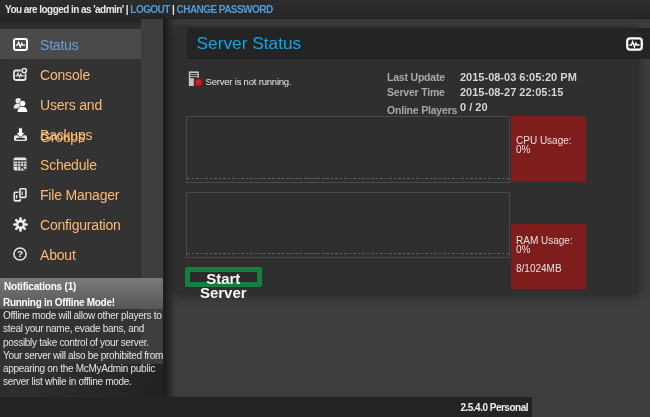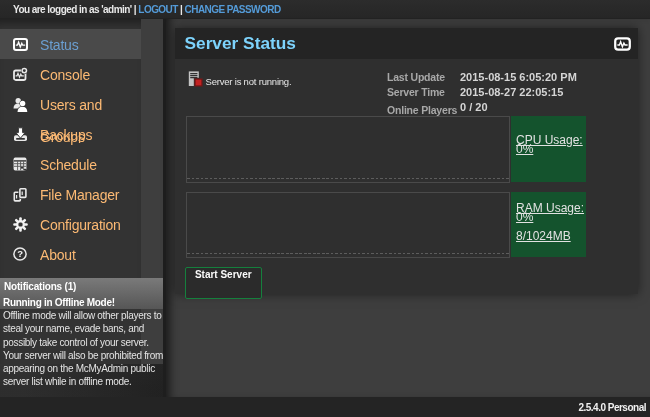--- a/index.html
+++ b/index.html
@@ -6,21 +6,21 @@
   html,body { width:650px; height:417px; overflow:hidden; background:#3e3e3e;
     font-family:"Liberation Sans", sans-serif; -webkit-font-smoothing:antialiased; }
   .abs { position:absolute; }
   #stage { position:relative; width:650px; height:417px; }
 
   
   #topbar { left:0; top:0; width:650px; height:19px;
     background:linear-gradient(#2c2c2c,#262626);
     border-bottom:1px solid #222222;
     font-size:10px; font-weight:bold; color:#e8e8e8; line-height:20px;
-    padding-left:13px; letter-spacing:-0.55px; z-index:30; }
+    padding-left:5px; letter-spacing:-0.55px; z-index:30; }
   #topbar .lnk { color:#549bd8; }
 
   
   #sidebar { left:0; top:19px; width:141px; height:378px; background:#333333;
     box-shadow: inset 0 10px 9px -6px rgba(0,0,0,0.38); z-index:5; }
   .mi { position:relative; height:30px; line-height:32px; color:#fdba74;
     font-size:14px; letter-spacing:-0.2px; }
   .mi .ic { position:absolute; left:11px; top:0; height:30px; width:18px;
     display:flex; align-items:center; justify-content:center; }
   .mi .lb { position:absolute; left:40px; top:0; }
@@ -40,52 +40,52 @@
                linear-gradient(to right,#333333 15%,#242424); z-index:5; }
 
   
   #wrapper { left:163px; top:19px; width:487px; height:378px; background:#3e3e3e;
     border-left:3px solid #1e1e1e;
     box-shadow: inset 9px 0 9px -5px rgba(0,0,0,0.55); z-index:4; }
 
   
   #module { left:175px; top:28px; width:463px; height:266px; background:#2f2f2f;
     box-shadow:0 0 10px rgba(0,0,0,0.5); z-index:10; }
-  #modhdr { left:0; top:0; width:463px; height:31px; background:#242424;
-    color:#7dd3fc; font-size:17.3px; line-height:31px; padding-left:9.5px;font-weight:bold; }
+  #modhdr { left:12px; top:0; width:463px; height:31px; background:#242424;
+    color:#0ea5e9; font-size:17.3px; line-height:31px; padding-left:9.5px; }
   #modhdr svg { position:absolute; right:7px; top:9px; }
 
   
   #srvicon { left:12px; top:43px; }
   #srvtext { left:30.5px; top:48px; font-size:9.5px; letter-spacing:-0.2px; color:#e8e8e8; }
   .statlb { position:absolute; left:212px; font-size:10.5px; font-weight:bold;
     letter-spacing:-0.2px; color:#a8a8a8; }
   .statval { position:absolute; left:285px; font-size:11px; font-weight:bold; color:#d5d5d5; }
 
   
   .chartbox { position:absolute; left:10.5px; width:324px; border:1px solid #4a4a4a; }
   .dash { position:absolute; left:0; bottom:3px; width:100%; height:1px;
     background:repeating-linear-gradient(90deg,#5d5d5d 0,#5d5d5d 2.5px,transparent 2.5px,transparent 4.5px); }
-  .infobox { position:absolute; left:335.5px; width:75.5px; background:#14532d;
-    color:#e2e2e2; font-size:12px; line-height:9.3px; padding-left:5.5px;
-    display:flex; flex-direction:column; justify-content:center;text-decoration:underline; }
+  .infobox { position:absolute; left:335.5px; width:75.5px; background:#7f1d1d;
+    color:#e2e2e2; font-size:10px; line-height:9.3px; padding-left:5.5px;
+    display:flex; flex-direction:column; justify-content:center; }
   #cpuinfo { padding-bottom:8px; }
-  #raminfo { padding-bottom:3px; }
+  #raminfo { padding-bottom:3px;margin-top:32px; }
   #cpubox { top:88px; height:67px; }
   #cpuinfo { top:88px; height:66px; }
   #rambox { top:163.5px; height:66px; }
   #raminfo { top:163.5px; height:65px; }
 
-  #startbtn { left:9.5px; top:239px; width:77.5px; height:32px;
-    border:1px solid #15803d; border-radius:2px; background:#2b2b2b;
-    color:#fafafa; font-size:10px; font-weight:bold; text-align:center;
+  #startbtn { left:9.5px; top:239px; width:77.5px; height:20px;
+    border:5px solid #15803d; border-radius:2px; background:#2b2b2b;
+    color:#fafafa; font-size:15px; font-weight:bold; text-align:center;
     line-height:14px; }
 
   
-  #footer { left:0; top:397px; width:650px; height:20px; background:#242424;
+  #footer { left:0; top:397px; width:532px; height:20px; background:#242424;
     color:#f0f0f0; font-size:10px; letter-spacing:-0.5px; font-weight:bold; line-height:21px;
     text-align:right; padding-right:4px; z-index:20; }
 </style>
 </head>
 <body>
 <div id="stage">
   <div id="topbar" class="abs">You are logged in as 'admin' | <span class="lnk">LOGOUT</span> | <span class="lnk">CHANGE PASSWORD</span></div>
 
   <div id="sidebar" class="abs">
     <div style="height:10px"></div>
@@ -205,21 +205,21 @@
       <svg width="16" height="16" viewBox="0 0 16 16">
         <rect x="1.8" y="0.4" width="10" height="14.6" fill="#c4c4c4"></rect>
         <path d="M3.2 2.6 h7.2 M3.2 4.6 h7.2 M3.2 6.6 h7.2" stroke="#333333" stroke-width="1.2" fill="none"></path>
         <rect x="6.8" y="6.8" width="8.8" height="8.8" fill="#3a3a3a"></rect>
         <rect x="8" y="8" width="7" height="7" fill="#c32222" stroke="#6a1515" stroke-width="1.2"></rect>
       </svg>
     </div>
     <div id="srvtext" class="abs">Server is not running.</div>
 
     <div class="statlb" style="top:43px">Last Update</div>
-    <div class="statval" style="top:43px">2015-08-15 6:05:20 PM</div>
+    <div class="statval" style="top:43px">2015-08-03 6:05:20 PM</div>
     <div class="statlb" style="top:58px">Server Time</div>
     <div class="statval" style="top:58px">2015-08-27 22:05:15</div>
     <div class="statlb" style="top:76px">Online Players</div>
     <div class="statval" style="top:73px">0 / 20</div>
 
     <div id="cpubox" class="chartbox">
         <div class="dash"></div>
       </div>
     <div id="cpuinfo" class="infobox">CPU Usage:<br>0%</div>
     <div id="rambox" class="chartbox">

